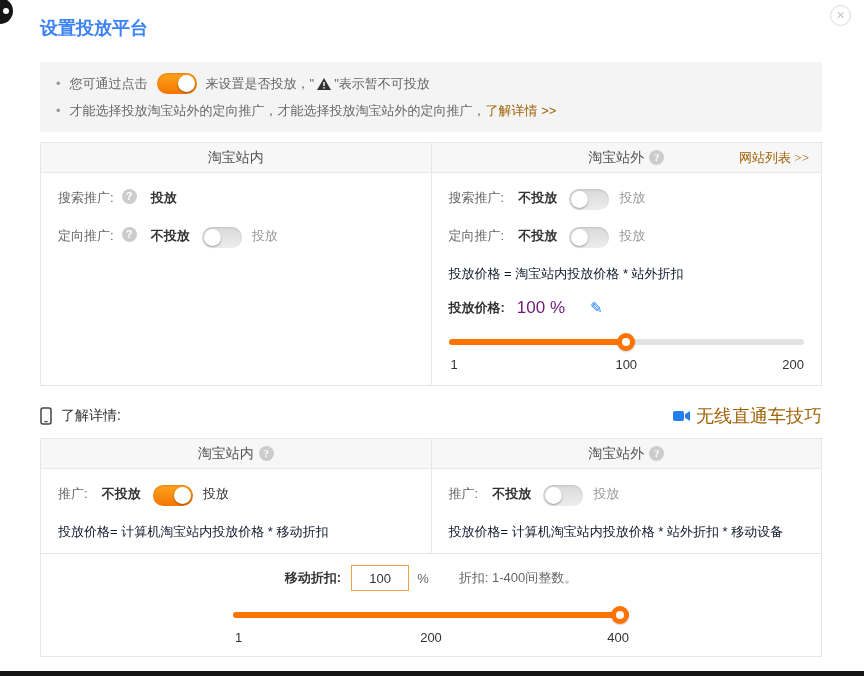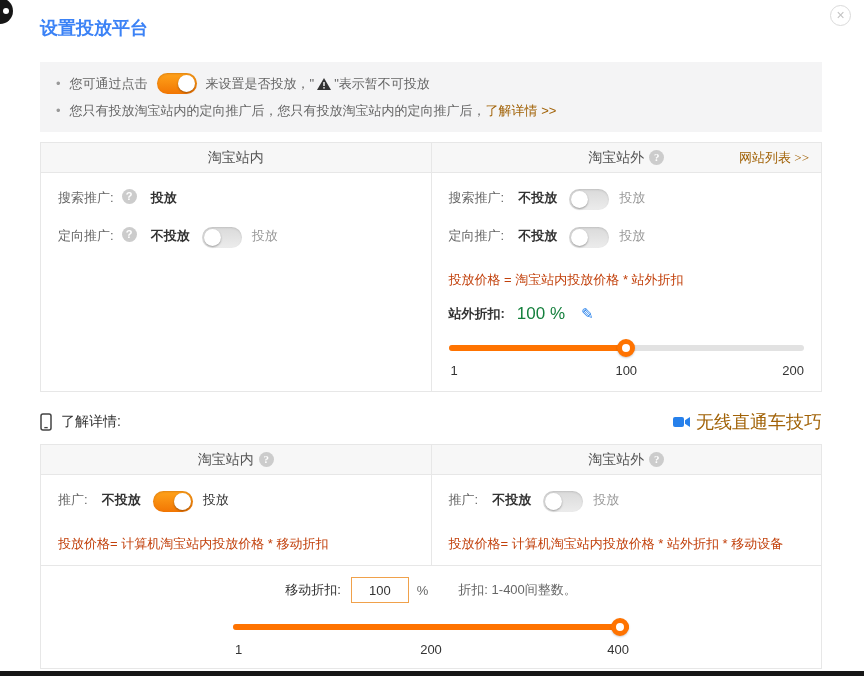--- a/index.html
+++ b/index.html
@@ -50,40 +50,40 @@
   .computer .tbody { min-height:198px; }
 
   .prow { display:flex; height:24px; margin-bottom:14px; font-size:13px; color:#666; }
   .prow .lbl { margin-right:8px; }
   .prow .lbl.wide { margin-right:14px; }
   .prow .qicon { margin-right:14px; }
   .val-strong { font-weight:bold; color:#333; margin-right:12px; }
   .val-dim { color:#999; margin-left:10px; }
   .val-active { color:#333; margin-left:10px; }
 
-  .formula { font-size:13px; color:#c2410c; margin-top:20px; }
+  .formula { font-size:13px; color:#0f172a; margin-top:8px; }
   .disc-row { display:flex; align-items:center; margin-top:15px; font-size:13px; }
   .disc-label { font-weight:bold; color:#333; margin-right:12px; }
-  .disc-value { color:#15803d; font-size:17px; margin-right:16px; }
+  .disc-value { color:#701a75; font-size:17px; margin-right:25px; }
   .edit-icon { color:#2680eb; font-size:15px; cursor:pointer; }
 
   .slider { position:relative; height:20px; margin-top:14px; }
   .slider .track { position:absolute; left:0; right:0; top:7px; height:6px; border-radius:3px; background:#e2e2e2; }
   .slider .fill  { position:absolute; left:0; top:7px; height:6px; border-radius:3px; background:#ff7300; }
   .slider .thumb { position:absolute; top:1px; width:18px; height:18px; border-radius:50%; background:#fff; border:5px solid #ff7300; box-shadow:0 1px 2px rgba(0,0,0,.2); cursor:pointer; }
   .fill-50 { width:50%; } .fill-100 { width:100%; }
   .thumb-50 { left:calc(50% - 9px); } .thumb-end { right:0; }
   .slider-labels { position:relative; height:16px; margin-top:5px; font-size:13px; color:#333; }
   .sl-min { position:absolute; left:2px; }
   .sl-mid { position:absolute; left:50%; transform:translateX(-50%); }
   .sl-max { position:absolute; right:0; }
 
   .tfoot { border-top:1px solid #e7e7e7; padding:11px 0 10px; }
   .mdisc-line { display:flex; align-items:center; justify-content:center; font-size:13px; color:#666; }
-  .mdisc-label { font-weight:normal; color:#333; margin-right:10px; }
+  .mdisc-label { font-weight:bold; color:#333; margin-right:10px; }
   .mdisc-input { width:58px; height:26px; border:1px solid #f0a14b; text-align:center; font-size:13px; color:#333; margin-right:8px; outline:none; background:#fff; }
   .mdisc-unit { margin-right:30px; }
   .mobile-slider-wrap { width:396px; margin:8px auto 0; }
 
   .bottom-bar { position:absolute; left:0; bottom:0; width:100%; height:5px; background:#161616; }
 </style>
 </head>
 <body>
 
 <div class="modal">
@@ -108,21 +108,21 @@
           <svg width="14" height="12" viewBox="0 0 14 12">
               <path d="M7 0L14 12H0z" fill="#333"></path>
               <rect x="6.3" y="4" width="1.4" height="4" fill="#fff"></rect>
               <rect x="6.3" y="9.1" width="1.4" height="1.5" fill="#fff"></rect>
             </svg>
         </span>
         <span>"表示暂不可投放</span>
       </div>
       <div class="notice-row">
         <span class="bullet">•</span>
-        <span>您只有投放淘宝站内的定向推广后，您只有投放淘宝站内的定向推广后，</span>
+        <span>才能选择投放淘宝站外的定向推广，才能选择投放淘宝站外的定向推广，</span>
         <a class="link">了解详情 &gt;&gt;</a>
       </div>
     </div>
 
 
     <div class="ptable computer">
       <div class="thead">
         <div class="hcell first">
           <span>淘宝站内</span>
         </div>
@@ -161,21 +161,21 @@
           <div class="prow">
             <span class="lbl wide">定向推广:</span>
             <span class="val-strong">不投放</span>
             <span class="toggle off">
                 <span class="knob"></span>
               </span>
             <span class="val-dim">投放</span>
           </div>
           <div class="formula">投放价格 = 淘宝站内投放价格 * 站外折扣</div>
           <div class="disc-row">
-            <span class="disc-label">站外折扣:</span>
+            <span class="disc-label">投放价格:</span>
             <span class="disc-value">100 %</span>
             <span class="edit-icon">✎</span>
           </div>
           <div class="slider">
             <span class="track"></span>
             <span class="fill fill-50"></span>
             <span class="thumb thumb-50"></span>
           </div>
           <div class="slider-labels">
             <span class="sl-min">1</span>

